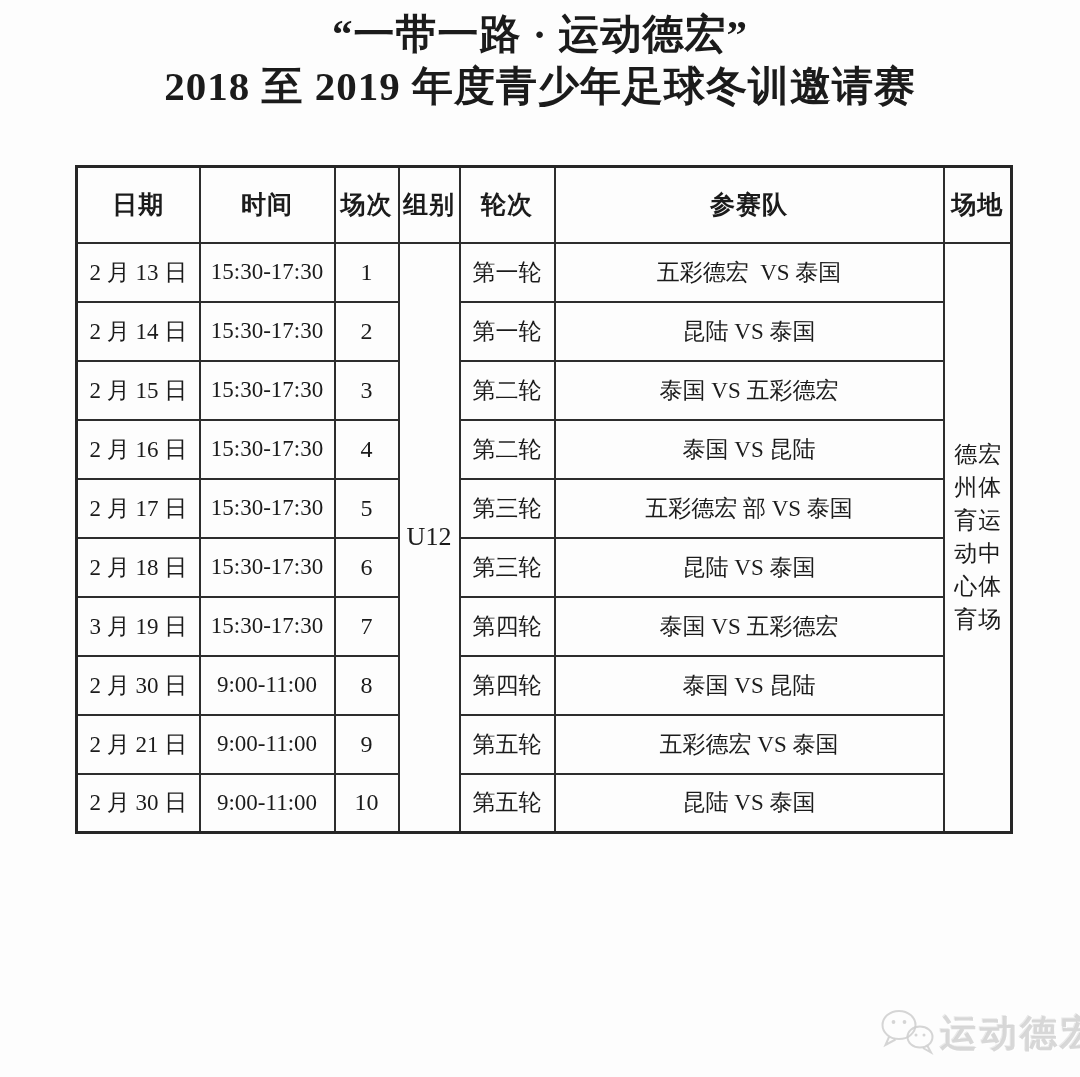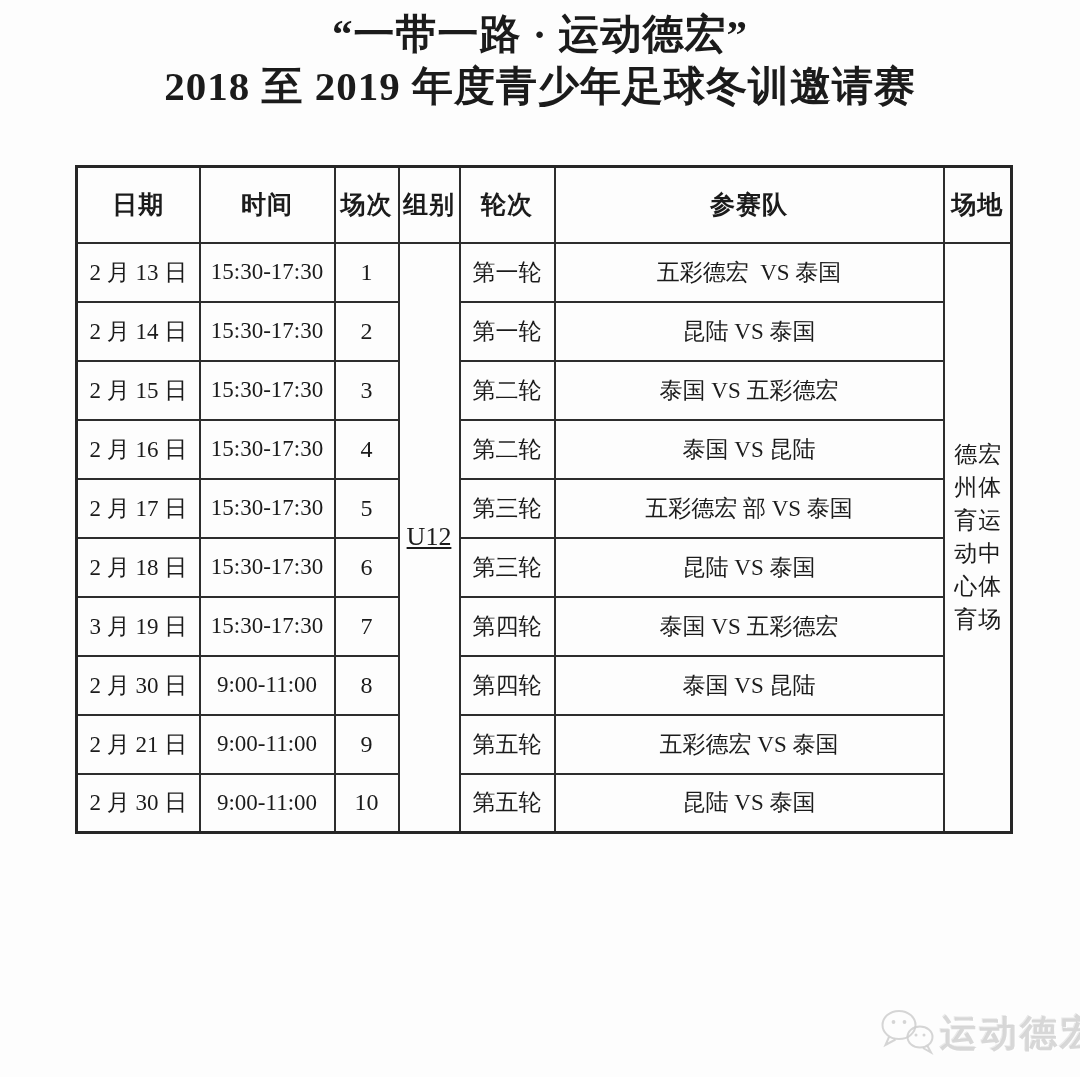--- a/index.html
+++ b/index.html
@@ -37,21 +37,21 @@
     vertical-align: middle;
     padding: 0;
     overflow: hidden;
   }
   .schedule thead tr { height: 76px; }
   .schedule tbody tr { height: 59px; }
   .schedule th { font-size: 25px; font-weight: 700; letter-spacing: 1px; border-radius: 28px; }
   .schedule td { font-size: 23px; font-weight: 500; }
   td.match-no { font-size: 24px; }
   td.teams { white-space: pre; margin-left: 19px; }
-  td.group-cell { font-size: 26px; text-decoration: underline; }
+  td.group-cell { font-size: 26px; }
   td.venue-cell { vertical-align: middle; }
   .venue-text {
     width: 50px; margin: 0 auto;
     font-size: 23px; line-height: 33px;
     word-break: break-all; text-align: right;
     letter-spacing: 1px;
   }
 
   
   .watermark {

